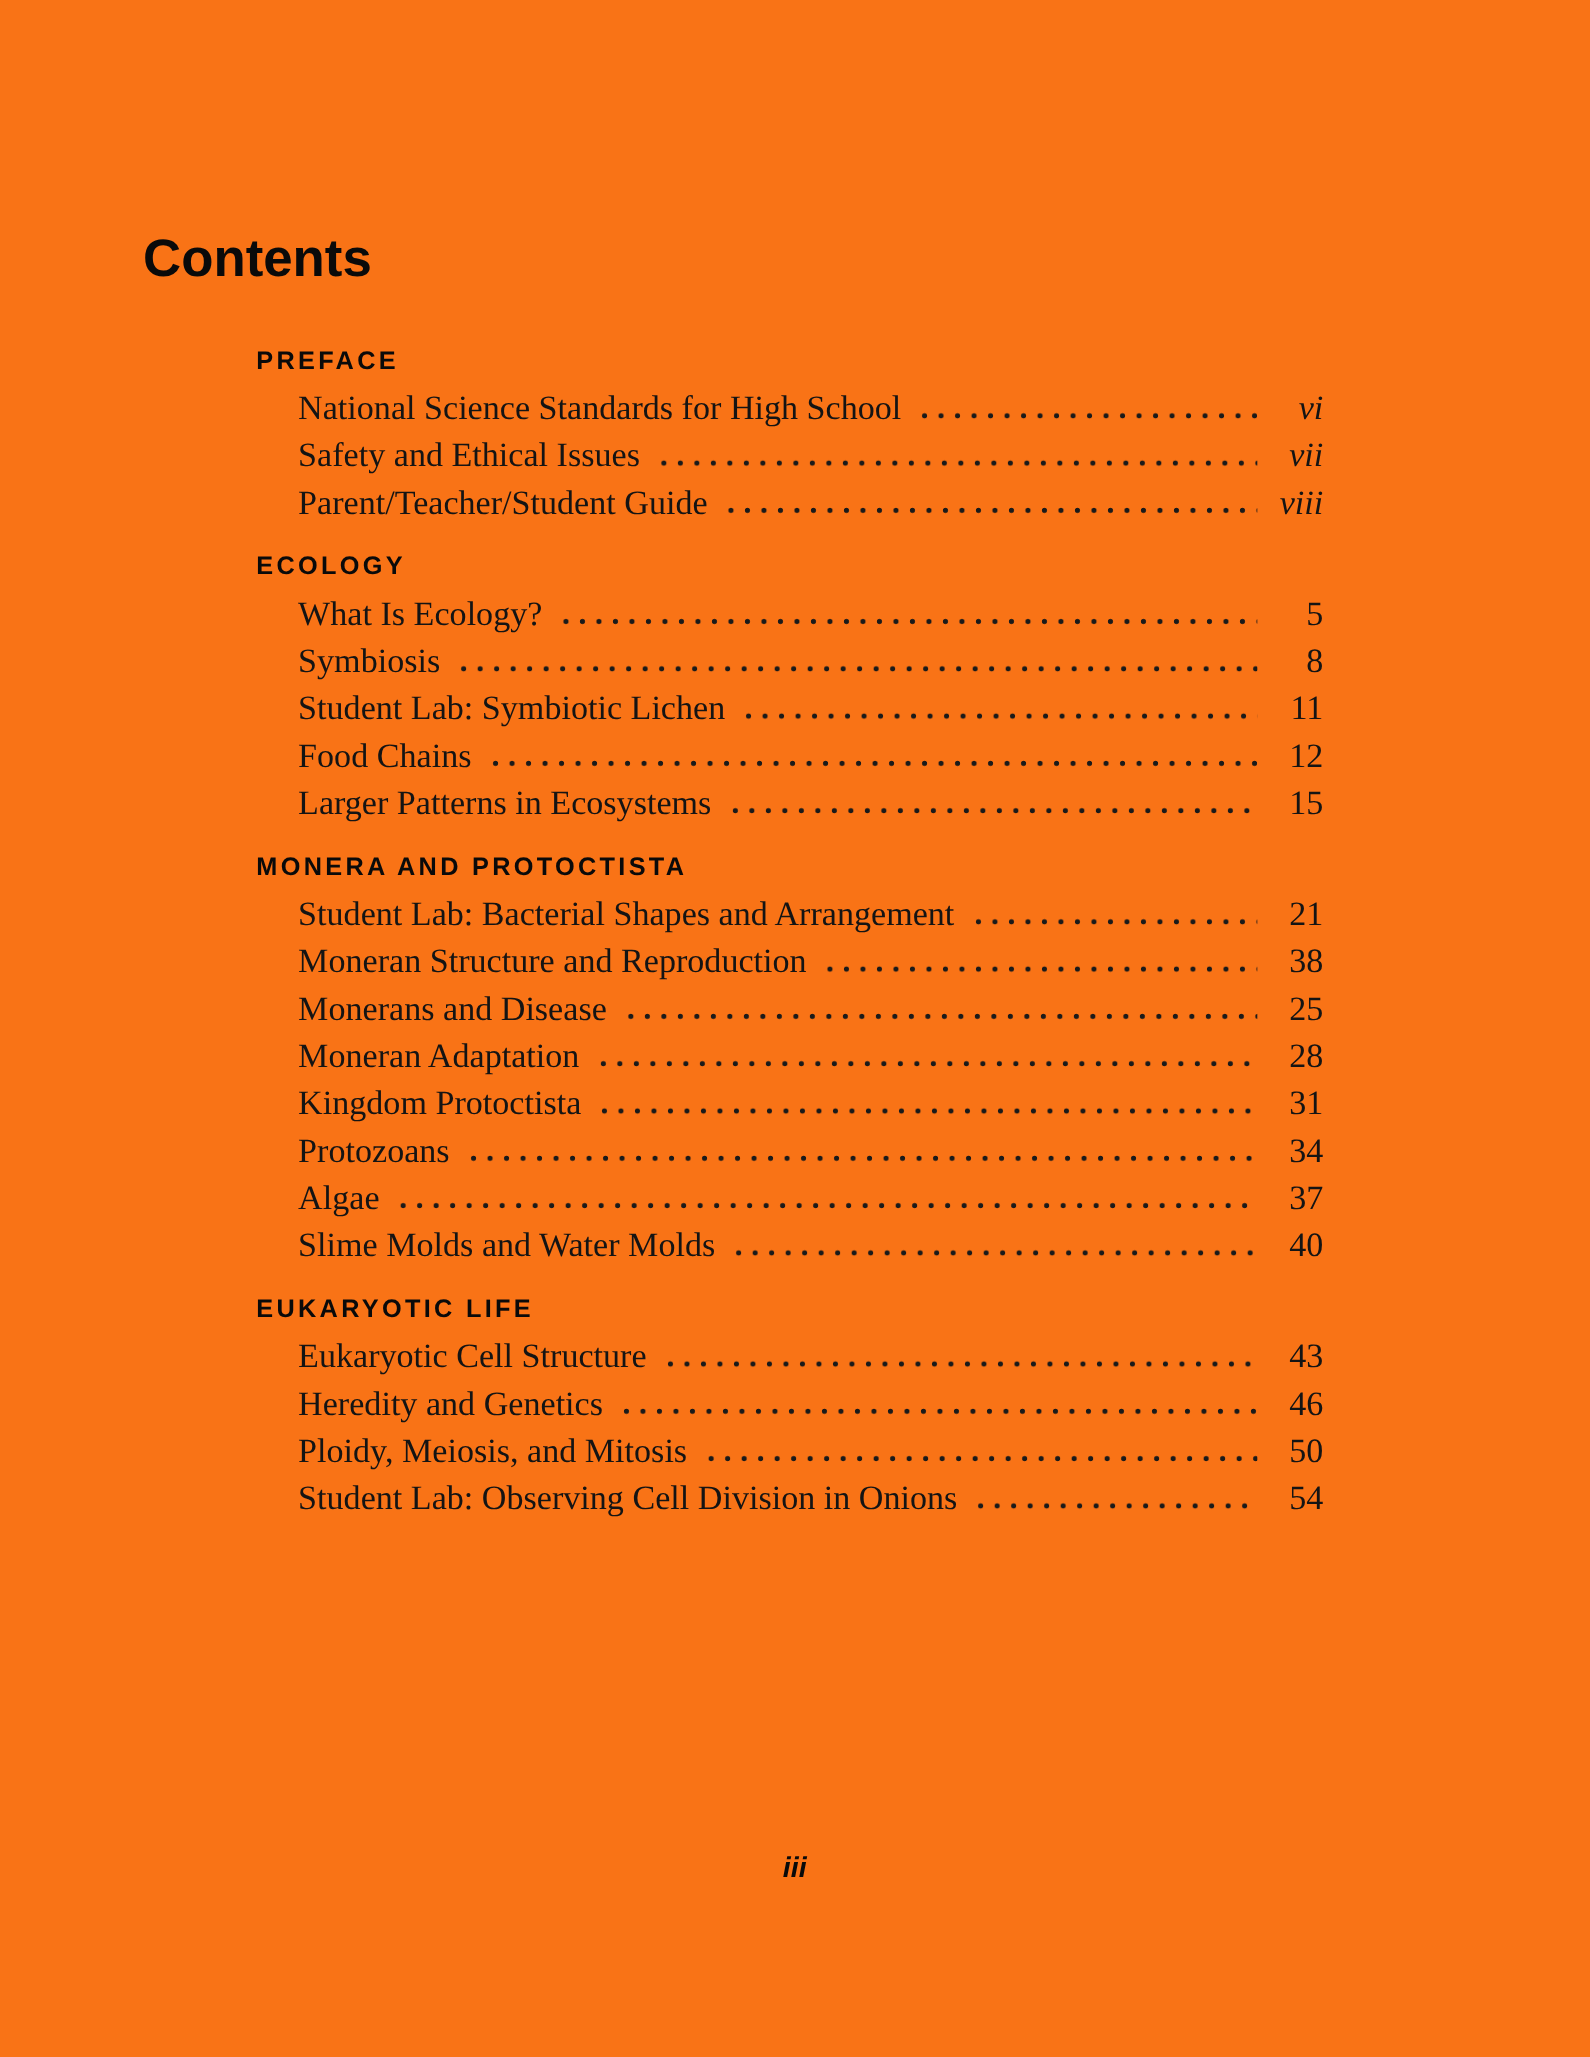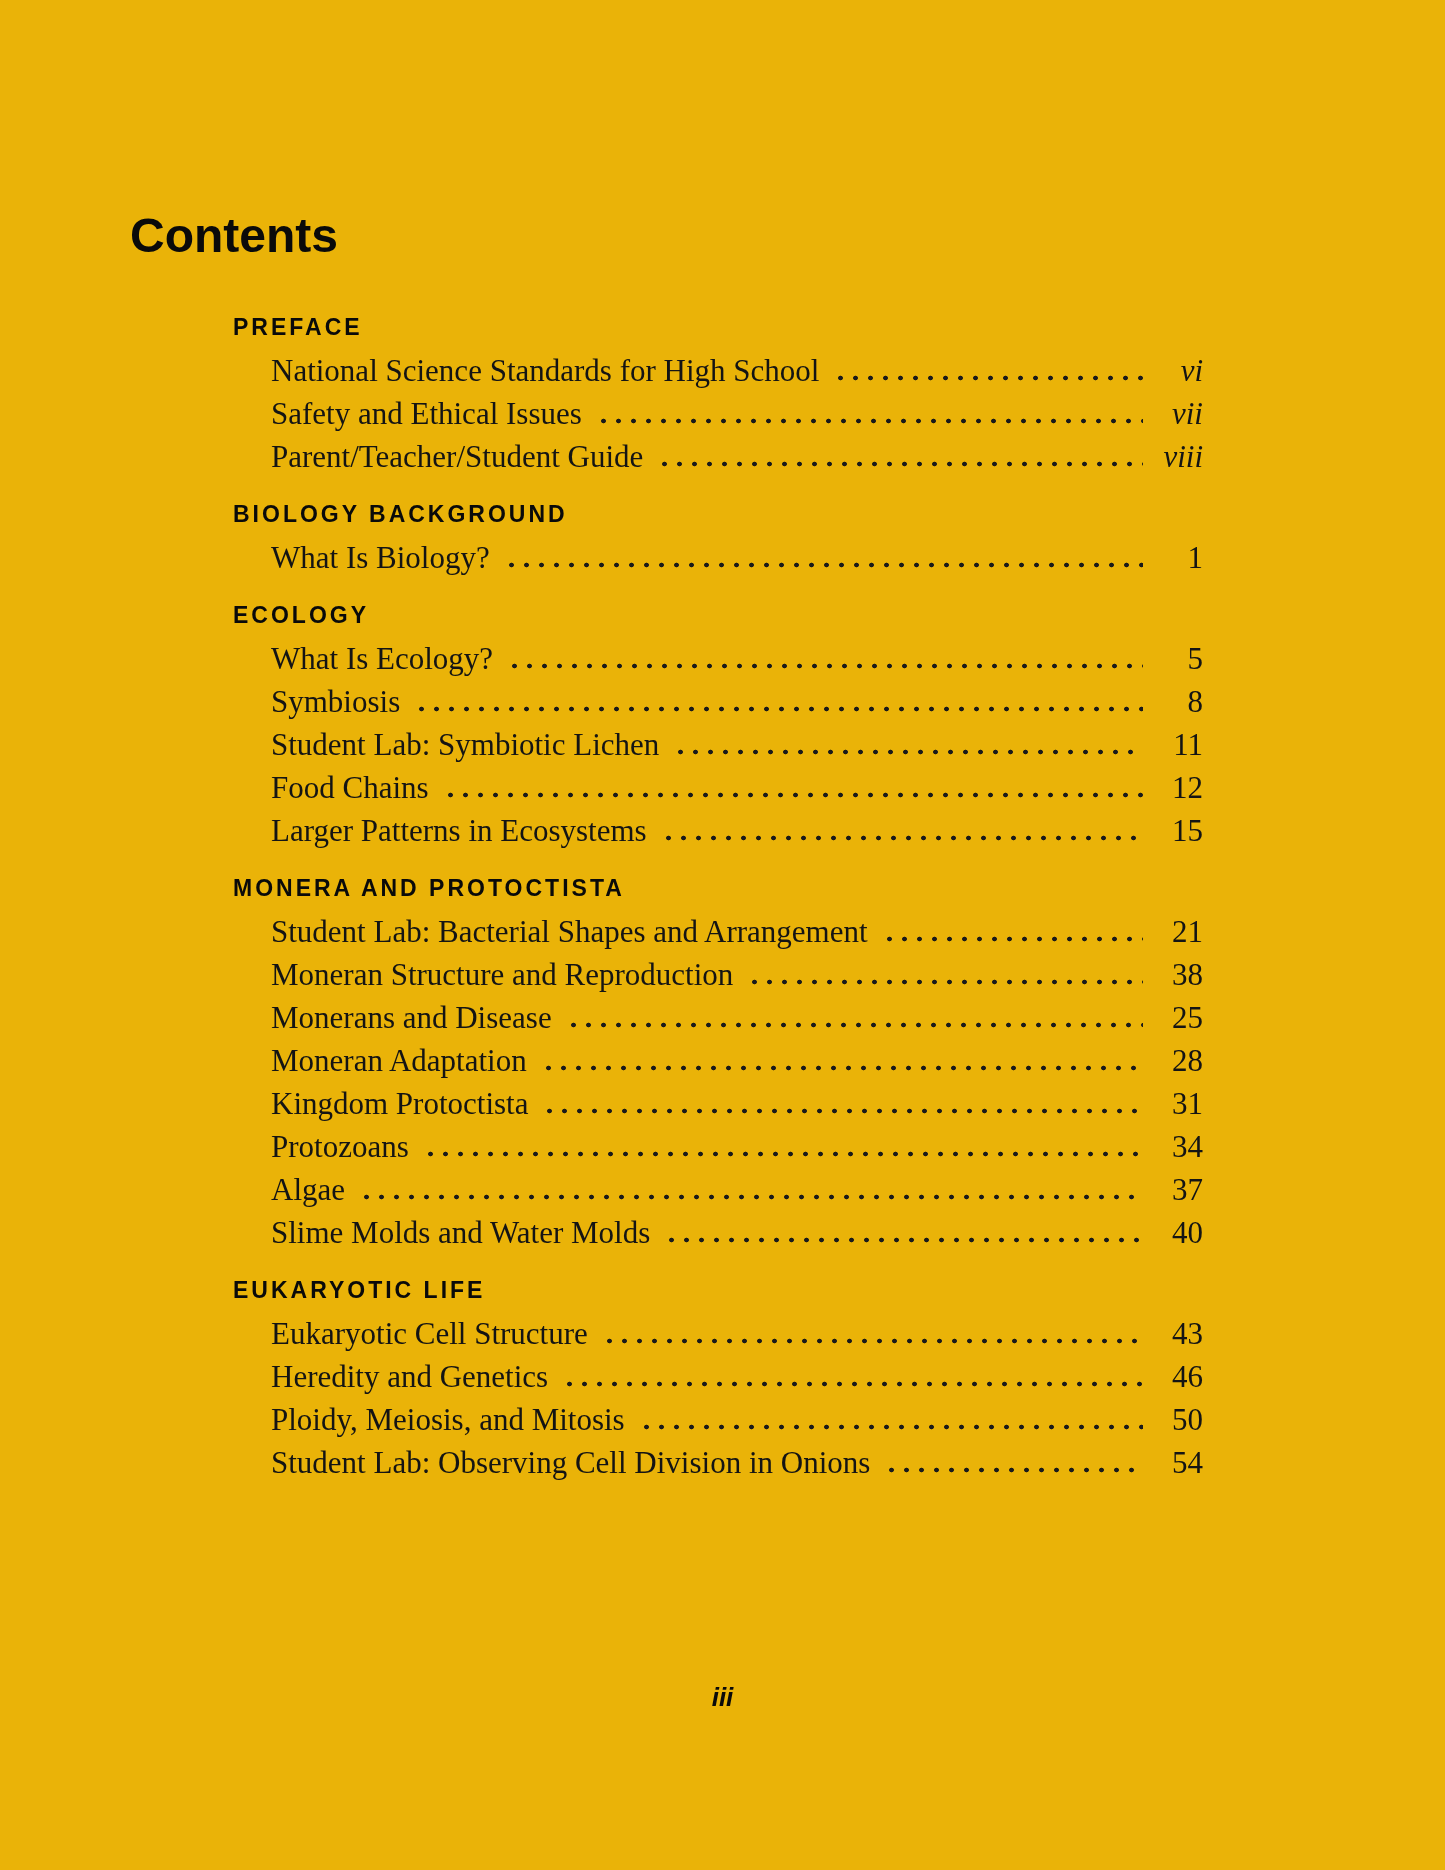--- a/index.html
+++ b/index.html
@@ -4,21 +4,21 @@
 <style>
   html, body {
     margin: 0;
     padding: 0;
     background: #ffffff;
   }
   .page {
     position: relative;
     width: 1445px;
     height: 1870px;
-    background: #eab308;
+    background: #f97316;
     overflow: hidden;
     font-family: "Liberation Serif", serif;
     color: #121212;
   }
   .doc-title {
     position: absolute;
     left: 130px;
     top: 210px;
     margin: 0;
     font-family: "Liberation Sans", sans-serif;
@@ -114,30 +114,20 @@
   </div>
 
   <div class="toc-row">
     <span class="entry-label">Parent/Teacher/Student Guide</span>
     <span class="leader"></span>
     <span class="pagenum roman">viii</span>
   </div>
 </div>
   </section>
 
-  <section class="toc-section">
-    <h2 class="toc-heading">BIOLOGY BACKGROUND</h2>
-    <div class="toc-entries">
-  <div class="toc-row">
-    <span class="entry-label">What Is Biology?</span>
-    <span class="leader"></span>
-    <span class="pagenum">1</span>
-  </div>
-</div>
-  </section>
 
   <section class="toc-section">
     <h2 class="toc-heading">ECOLOGY</h2>
     <div class="toc-entries">
   <div class="toc-row">
     <span class="entry-label">What Is Ecology?</span>
     <span class="leader"></span>
     <span class="pagenum">5</span>
   </div>
 

